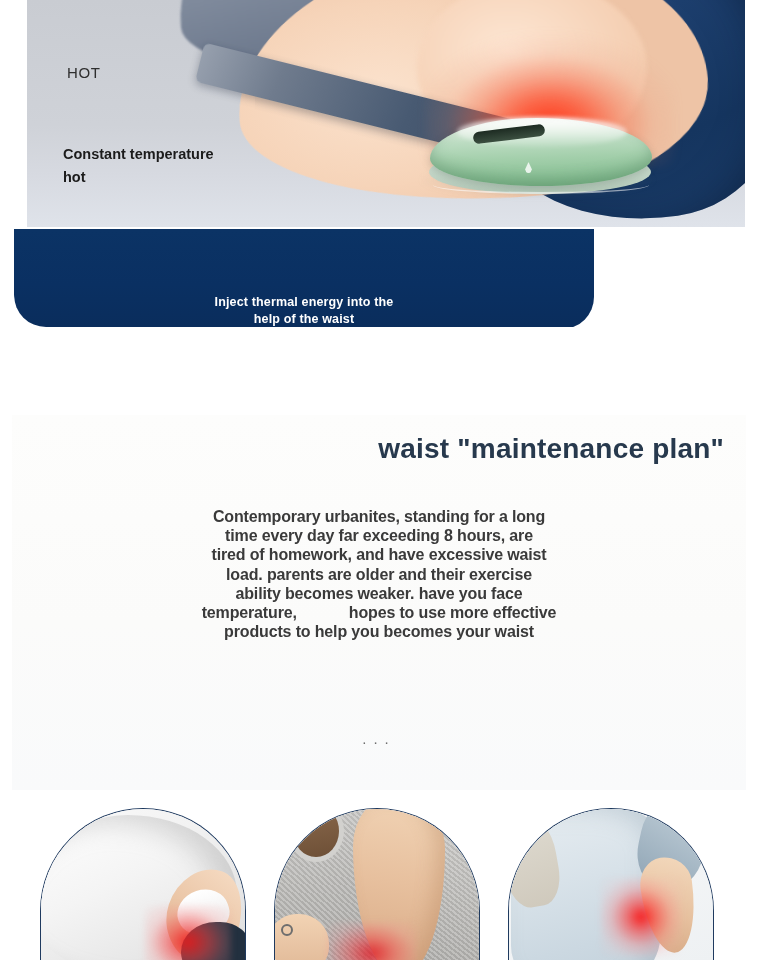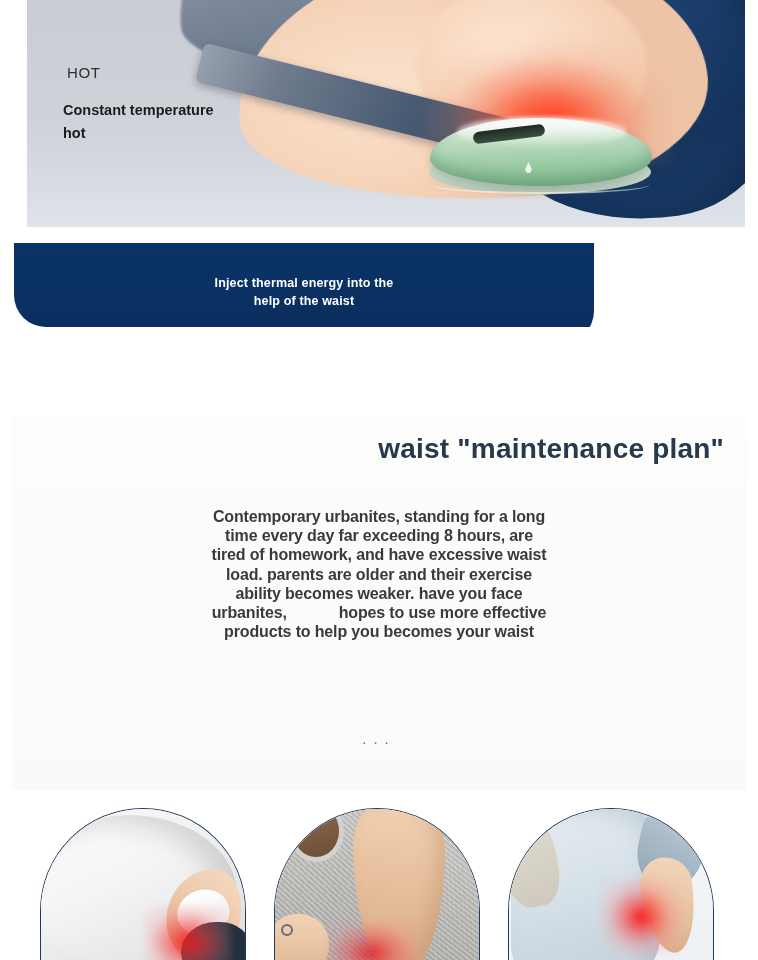--- a/index.html
+++ b/index.html
@@ -126,24 +126,24 @@
   .hot-label {
     position:absolute; left:40px; top:64px;
     font-size:15px; color:#2e2e2e; letter-spacing:.6px; font-weight:400;
   }
   .hot-title {
     position:absolute; left:36px; top:99px; width:260px;
     font-size:14.5px; font-weight:700; color:#1b1b1b; line-height:1.62;
   }
   
   .hero-band {
-    position:absolute; left:0; top:243px; width:580px; height:100px;
+    position:absolute; left:0; top:229px; width:580px; height:100px;
     background:linear-gradient(180deg,#0b3365 0%, #0a3062 55%, #0a2d5c 100%);
     border-bottom-left-radius:32px; border-bottom-right-radius:32px;
-    display:flex; align-items:center; justify-content:center;
+    display:flex; align-items:flex-end; justify-content:center;
   }
   .hero-band-text {
     font-size:12.5px; font-weight:700; color:#ffffff;
     text-align:center; line-height:1.42; letter-spacing:.15px;
   }
 
   
   .plan-panel {
     position:absolute; left:12px; top:415px; width:734px; height:375px;
     background:linear-gradient(180deg,#fdfdfc 0%, #fbfbfa 55%, #f9fafb 100%);
@@ -311,21 +311,21 @@
 
       <div class="device-shadow"></div>
       <div class="device-base"></div>
       <div class="device-body"></div>
       <div class="device-top-hi"></div>
       <div class="device-slot"></div>
       <div class="device-droplet"></div>
       <div class="device-rim"></div>
 
       <div class="hot-label">HOT</div>
-      <div class="hot-title" style="white-space: pre-line;">Constant temperature
+      <div class="hot-title" style="white-space: pre-line; margin-top: 44px;">Constant temperature
 hot</div>
     </div>
 
     <div class="hero-band">
       <div class="hero-band-text">
         <span>Inject thermal energy into the</span><br>
         <span>help of the waist</span>
       </div>
     </div>
 
@@ -334,21 +334,21 @@
   <div class="plan-panel">
 
     <div class="plan-title">waist "maintenance plan"</div>
 
     <div class="plan-body">
       <span>Contemporary urbanites, standing for a long</span><br>
       <span>time every day far exceeding 8 hours, are</span><br>
       <span>tired of homework, and have excessive waist</span><br>
       <span>load. parents are older and their exercise</span><br>
       <span>ability becomes weaker. have you face</span><br>
-      <span>urbanites,</span><span class="brand-gap"></span><span>hopes to use more effective</span><br>
+      <span>temperature,</span><span class="brand-gap"></span><span>hopes to use more effective</span><br>
       <span>products to help you becomes your waist</span>
     </div>
 
     <div class="plan-dots">...</div>
 
   </div>
 
   <div class="arch-strip">
 
     <div class="arch arch-1">

